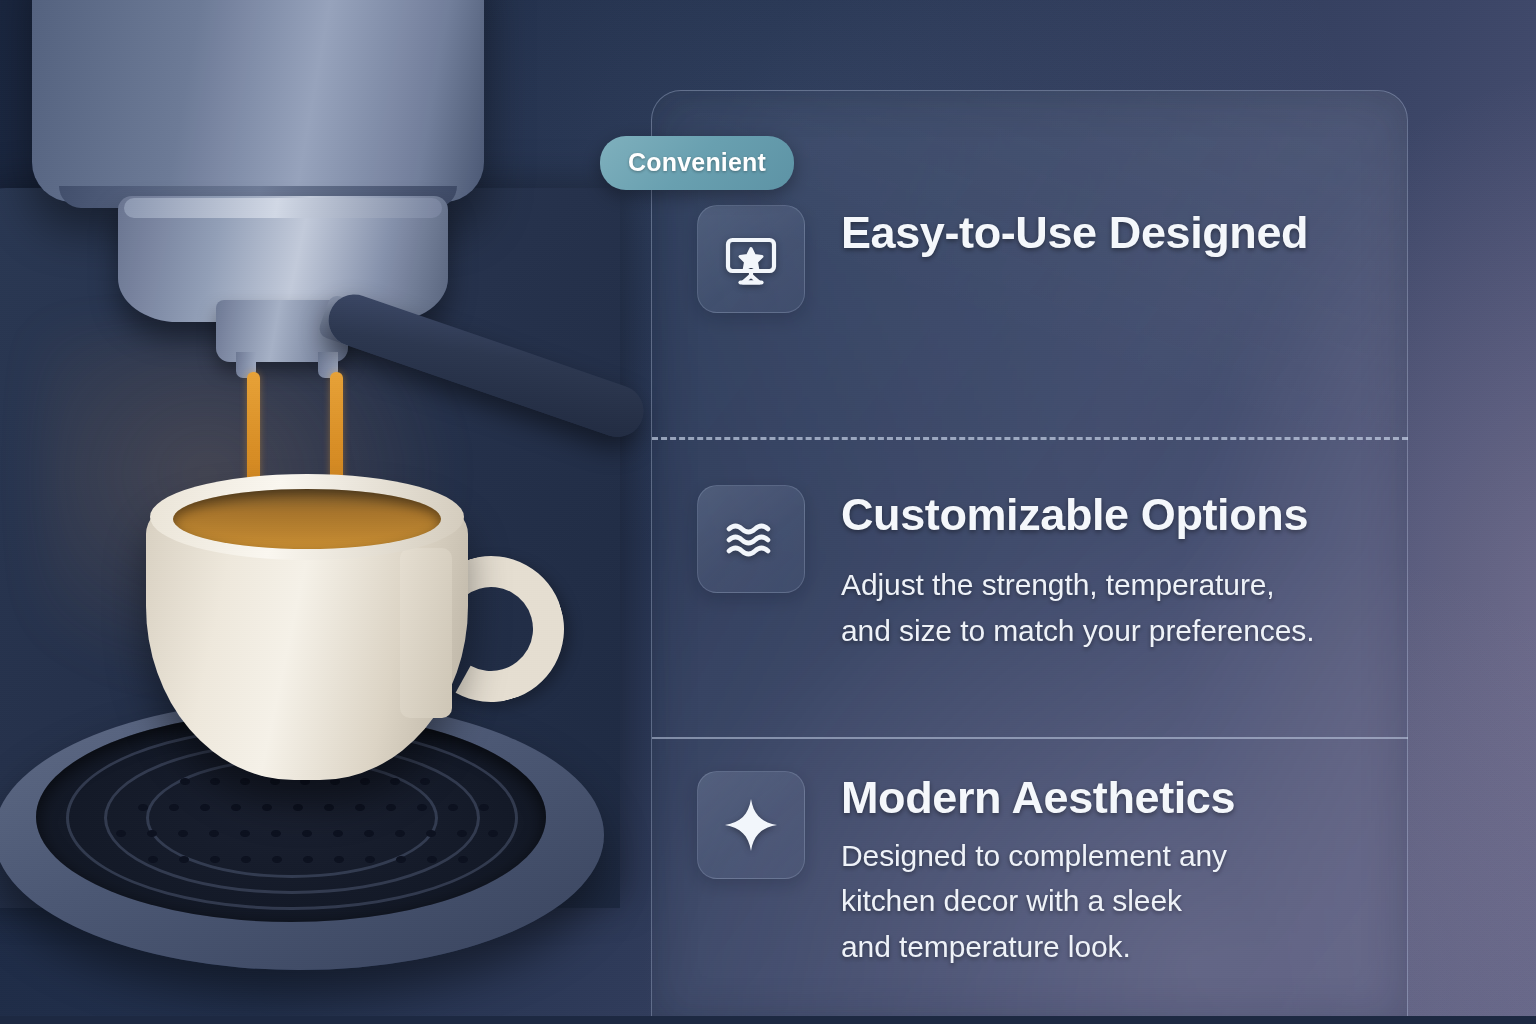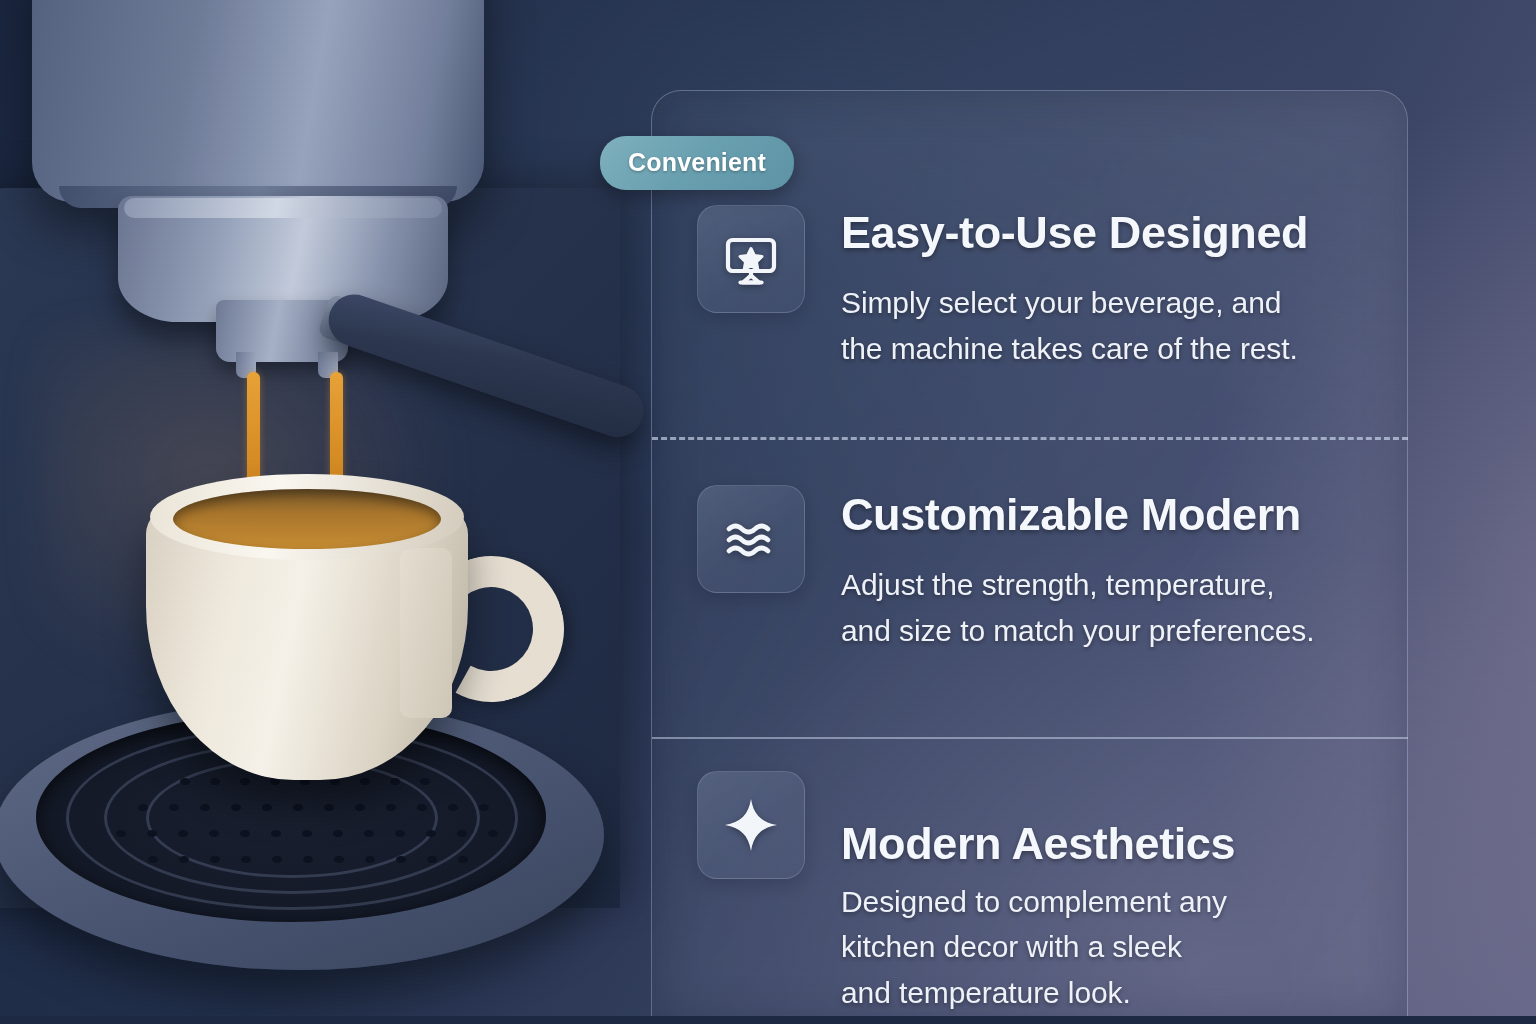--- a/index.html
+++ b/index.html
@@ -238,21 +238,21 @@
     font-weight:normal;
     line-height:1.53;
     letter-spacing:-0.1px;
     text-shadow:0 2px 4px rgba(0,0,0,0.38);
     white-space:pre-line;
   }
   .f1 .f-text { padding-top:0; }
   .f1 .f-desc { margin-top:18px; }
   .f2 .f-desc { margin-top:18px; }
   .f3 .f-desc { margin-top:10px; }
-  .f3 .f-title { line-height:1.1;margin-top:46px; }
+  .f3 .f-title { line-height:1.1; }
 
   
   .divider { position:absolute; left:652px; width:756px; height:0; z-index:4; }
   .divider.dashed {
     top:437px;
     border-top:3px dashed rgba(214,226,246,0.62);
   }
   .divider.solid {
     top:737px;
     border-top:2px solid rgba(206,218,240,0.50);
@@ -364,38 +364,36 @@
           <path d="M30 19.5l3.4 6.9 7.6 1.1-5.5 5.4 1.3 7.6-6.8-3.6-6.8 3.6 1.3-7.6-5.5-5.4 7.6-1.1z" fill="#f2f6fb" stroke-width="3"></path>
           <path d="M30 42v5.5"></path>
           <path d="M22 53.5l8-7 8 7z" fill="none"></path>
           <path d="M19.5 53.5h21"></path>
         </svg>
       </span>
     </div>
     <div class="f-text">
       <div class="f-title">Easy-to-Use
 Designed</div>
-      <div class="f-desc">Simply select your beverage, and
-the machine takes care of the rest.</div>
     </div>
   </div>
 
   <div class="feature f2">
     <div class="icon-tile">
       <span>
         <svg width="60" height="60" viewBox="0 0 60 60" fill="none" stroke="#f2f6fb" stroke-width="4.6" stroke-linecap="round" stroke-linejoin="round">
           <path d="M8 20c4.5-4.2 8.5-4.2 13 0s8.5 4.2 13 0 8.5-4.2 13 0"></path>
           <path d="M8 31c4.5-4.2 8.5-4.2 13 0s8.5 4.2 13 0 8.5-4.2 13 0"></path>
           <path d="M8 42c4.5-4.2 8.5-4.2 13 0s8.5 4.2 13 0 8.5-4.2 13 0"></path>
         </svg>
       </span>
     </div>
     <div class="f-text">
       <div class="f-title">Customizable
-Modern</div>
+Options</div>
       <div class="f-desc">Adjust the strength, temperature,
 and size to match your preferences.</div>
     </div>
   </div>
 
   <div class="feature f3">
     <div class="icon-tile">
       <span>
         <svg width="60" height="60" viewBox="0 0 60 60">
           <path d="M30 4 C32.5 19.5 40.5 27.5 56 30 C40.5 32.5 32.5 40.5 30 56 C27.5 40.5 19.5 32.5 4 30 C19.5 27.5 27.5 19.5 30 4 Z" fill="#f2f6fb"></path>

